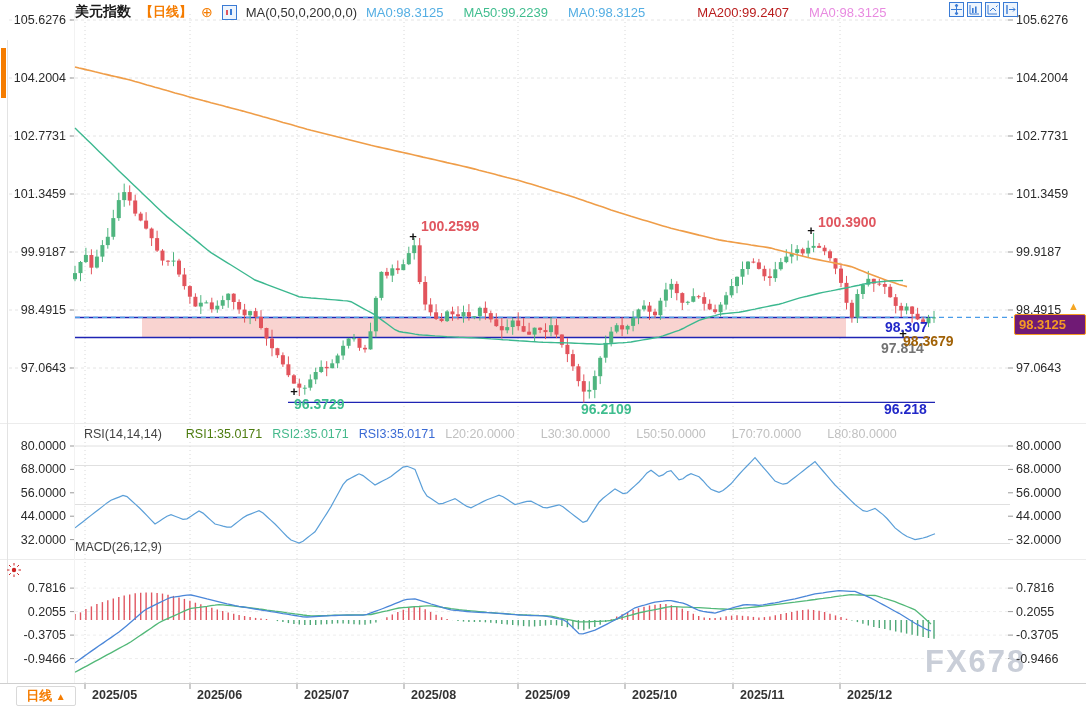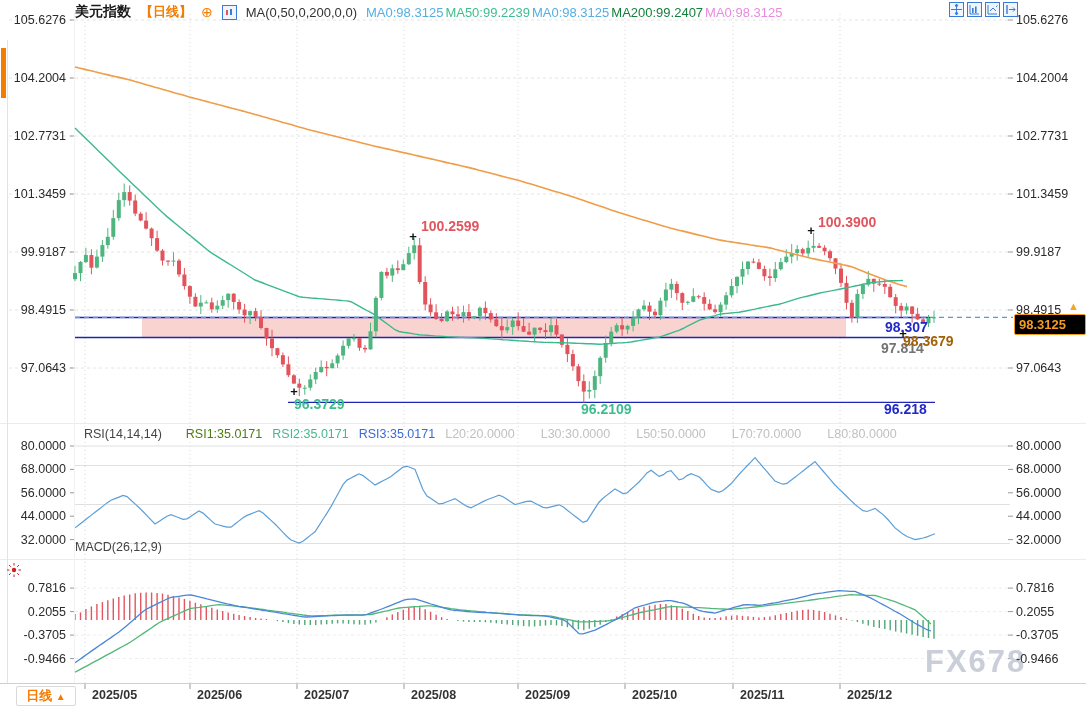--- a/index.html
+++ b/index.html
@@ -10,21 +10,21 @@
   .title{font-weight:bold;font-size:14px;color:#1a1a1a;}
   .period{color:#f57c00;font-weight:bold;}
   .addic{color:#f57c00;font-size:14px;line-height:13px;cursor:pointer;}
   .icrow{left:949px;top:2px;display:flex;gap:3px;z-index:6;}
   .icbox{width:13px;height:13px;border:1px solid #3a7bd5;background:#eef5fd;display:flex;align-items:center;justify-content:center;cursor:pointer;}
   .axis-label{position:absolute;font-size:12.5px;color:#2b2b2b;z-index:5;white-space:nowrap;}
   .xlab{position:absolute;top:688px;font-size:12.5px;font-weight:bold;color:#333;z-index:6;white-space:nowrap;}
   .ann{position:absolute;font-weight:bold;font-size:14px;z-index:5;white-space:nowrap;}
   .subhdr{display:flex;gap:10px;font-size:12.5px;color:#444;z-index:6;white-space:nowrap;align-items:center;}
   .pricebox{left:1014px;top:314px;width:66px;height:19px;border:1.5px solid #f59a23;border-radius:2px;
-            background:#000000;color:#f59a23;font-weight:bold;font-size:13px;line-height:19px;padding-left:4px;z-index:7;}
+            background:#701a75;color:#f59a23;font-weight:bold;font-size:13px;line-height:19px;padding-left:4px;z-index:7;}
   .uparrow{left:1068px;top:300px;color:#f5a623;font-size:11px;z-index:7;}
   .wm{left:925px;top:644px;font-size:31px;font-weight:bold;color:#c9ced8;letter-spacing:2px;z-index:4;}
   .pbtn{left:16px;top:686px;width:58px;height:18px;border:1px solid #d9d9d9;background:#fff;border-radius:2px;
         color:#f57c00;font-weight:bold;font-size:13px;line-height:18px;text-align:center;z-index:7;cursor:pointer;}
   svg text{font-family:"Liberation Sans",sans-serif;}
 </style>
 </head>
 <body>
 
 <div class="stage">
@@ -609,25 +609,25 @@
     <span class="title">美元指数</span>
     <span class="period">【日线】</span>
     <span class="addic">⊕</span>
     <span class="icbox" style="border-color:#3a7bd5;">
       <svg width="9" height="9">
           <rect x="1" y="2" width="2" height="5" fill="#e05661"></rect>
           <rect x="5" y="1" width="2" height="6" fill="#3a7bd5"></rect>
         </svg>
     </span>
     <span>MA(0,50,0,200,0,0)</span>
-    <span id="ma-values" style="display:flex;gap:2px;">
+    <span id="ma-values" style="display:flex;gap:20px;">
         <span style="color: rgb(84, 174, 227);">MA0:98.3125</span>
         <span style="color: rgb(63, 189, 142);">MA50:99.2239</span>
         <span style="color: rgb(84, 174, 227);">MA0:98.3125</span>
-        <span style="color: #15803d;">MA200:99.2407</span>
+        <span style="color: #b91c1c; margin-left: 32px;">MA200:99.2407</span>
         <span style="color: rgb(232, 138, 224);">MA0:98.3125</span>
       </span>
   </div>
 
   <div class="abs icrow" id="toolbar-icons">
       <span class="icbox">
         <svg width="13" height="13" viewBox="0 0 13 13">
           <path d="M6.5 1v11M1 6.5h11M6.5 1l-1.5 2h3zM6.5 12l-1.5-2h3z" stroke="#3a7bd5" fill="#3a7bd5" stroke-width="1"></path>
         </svg>
       </span>

